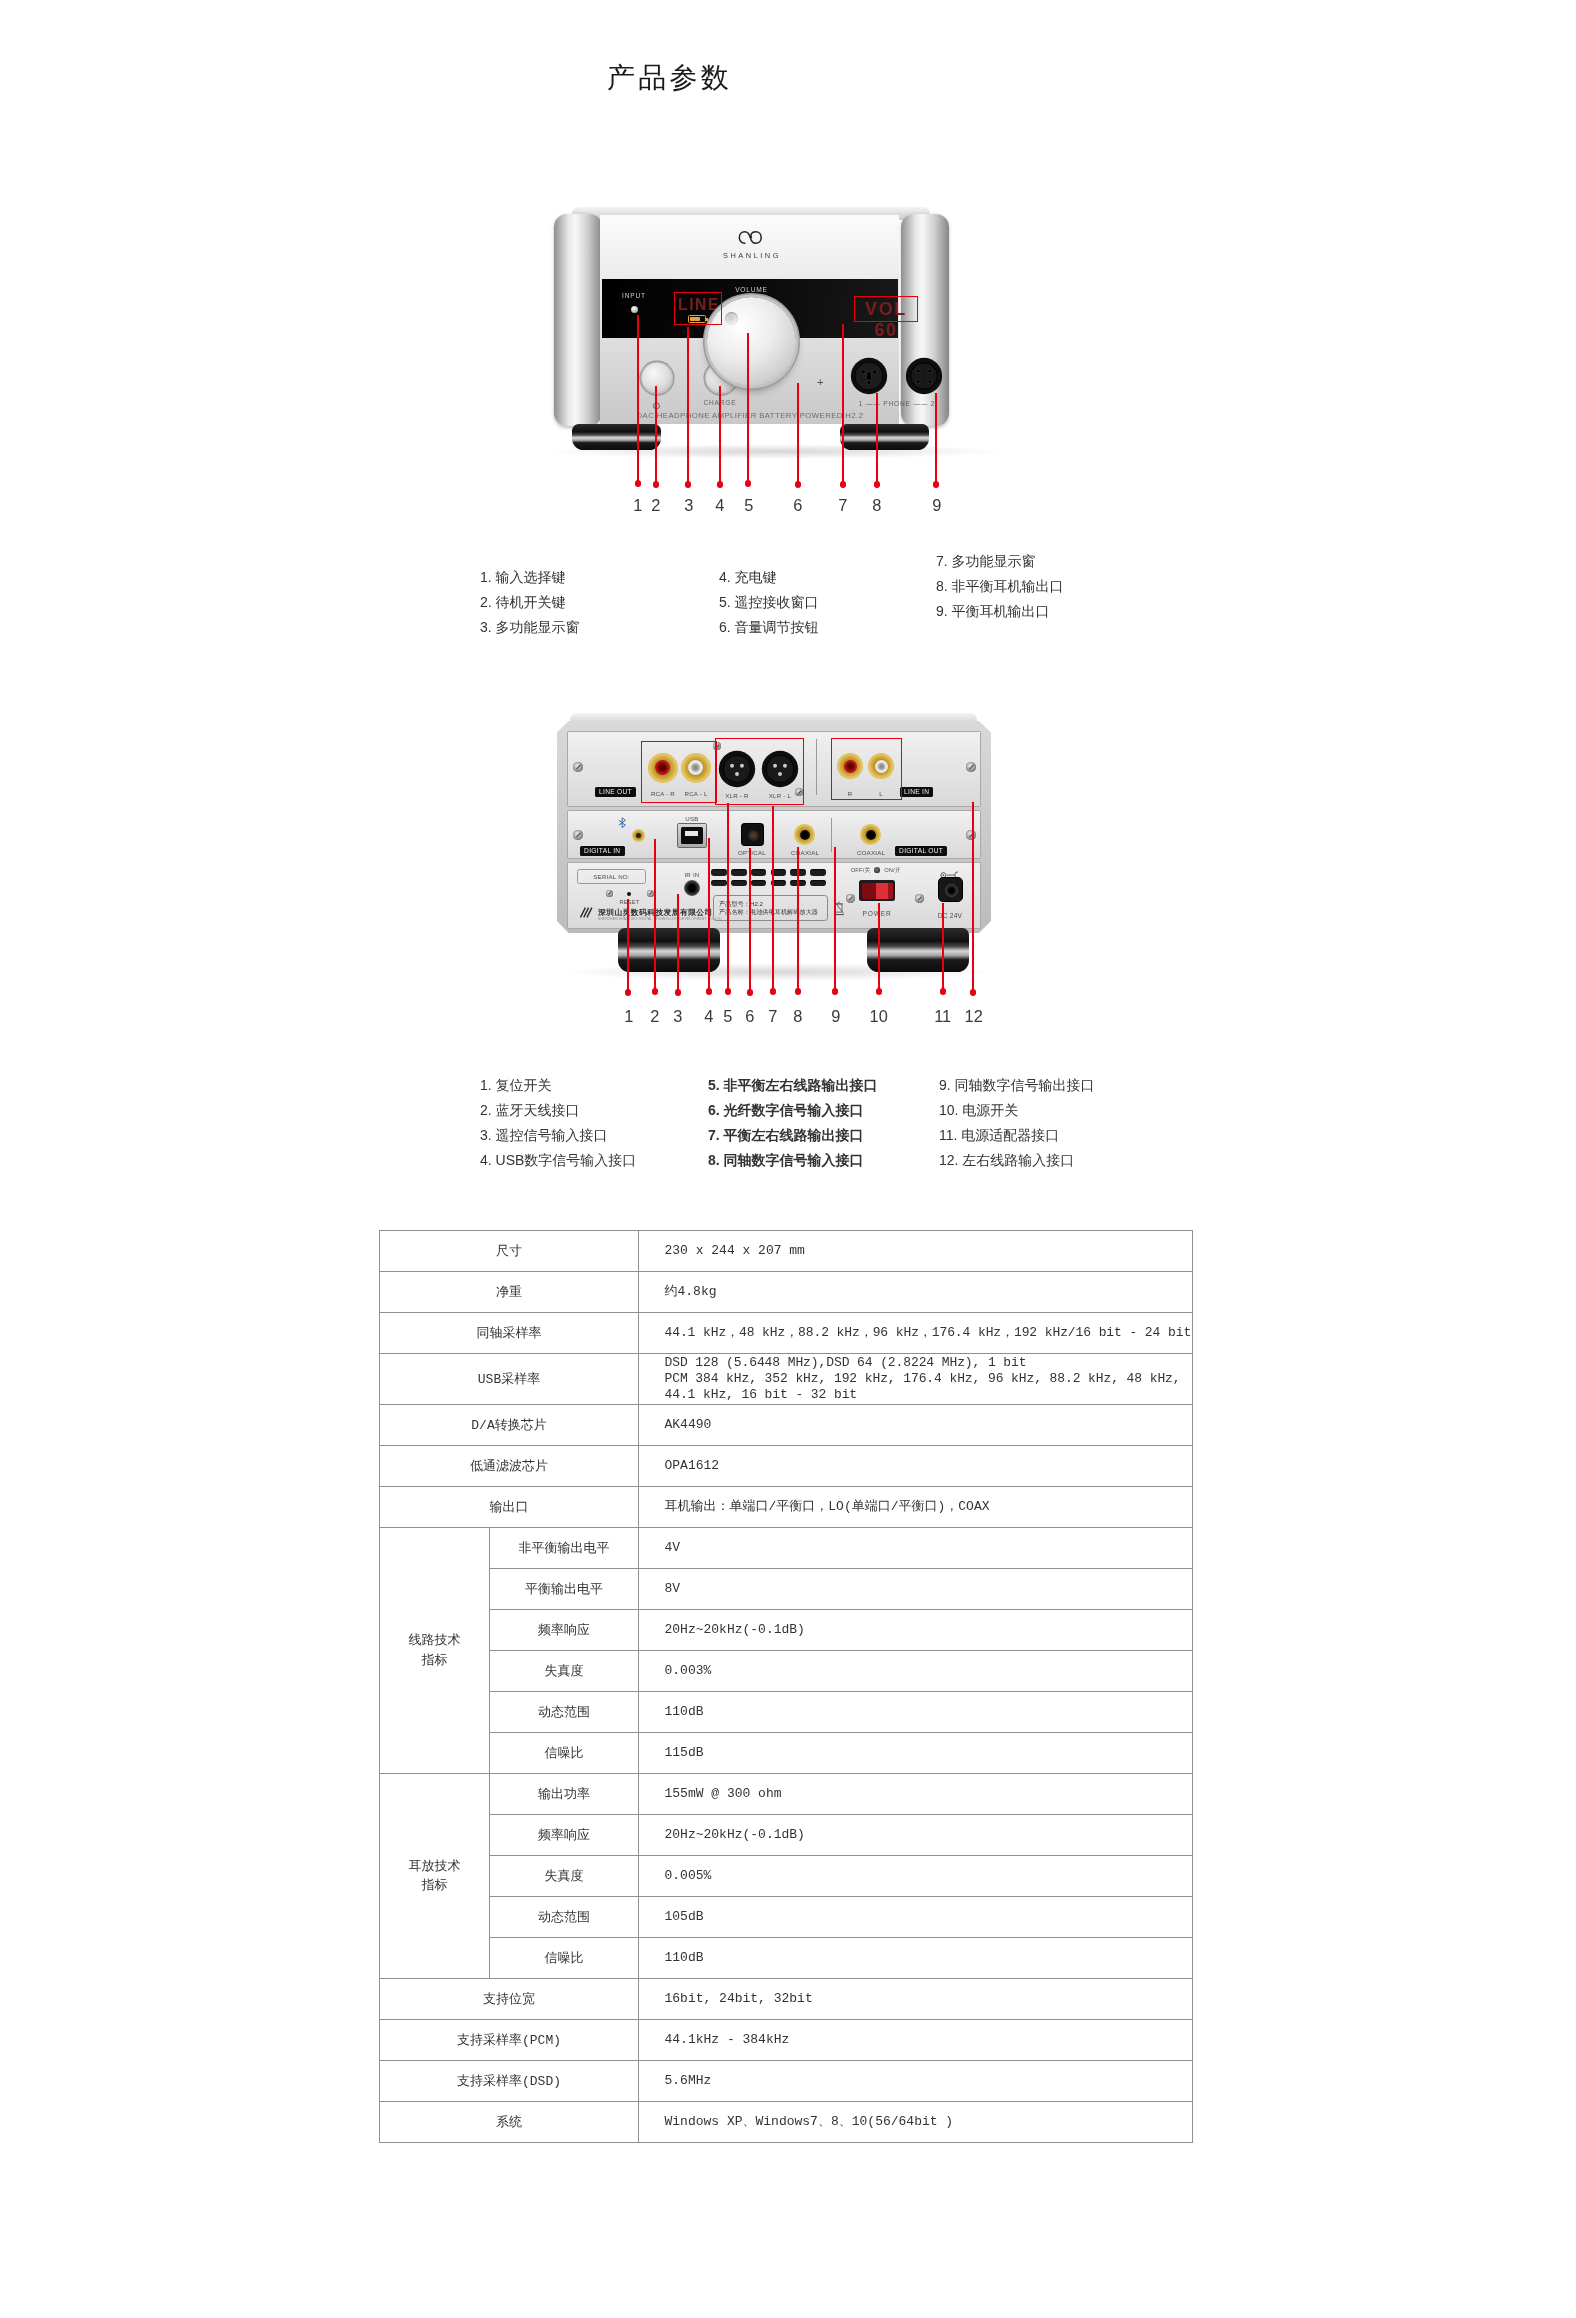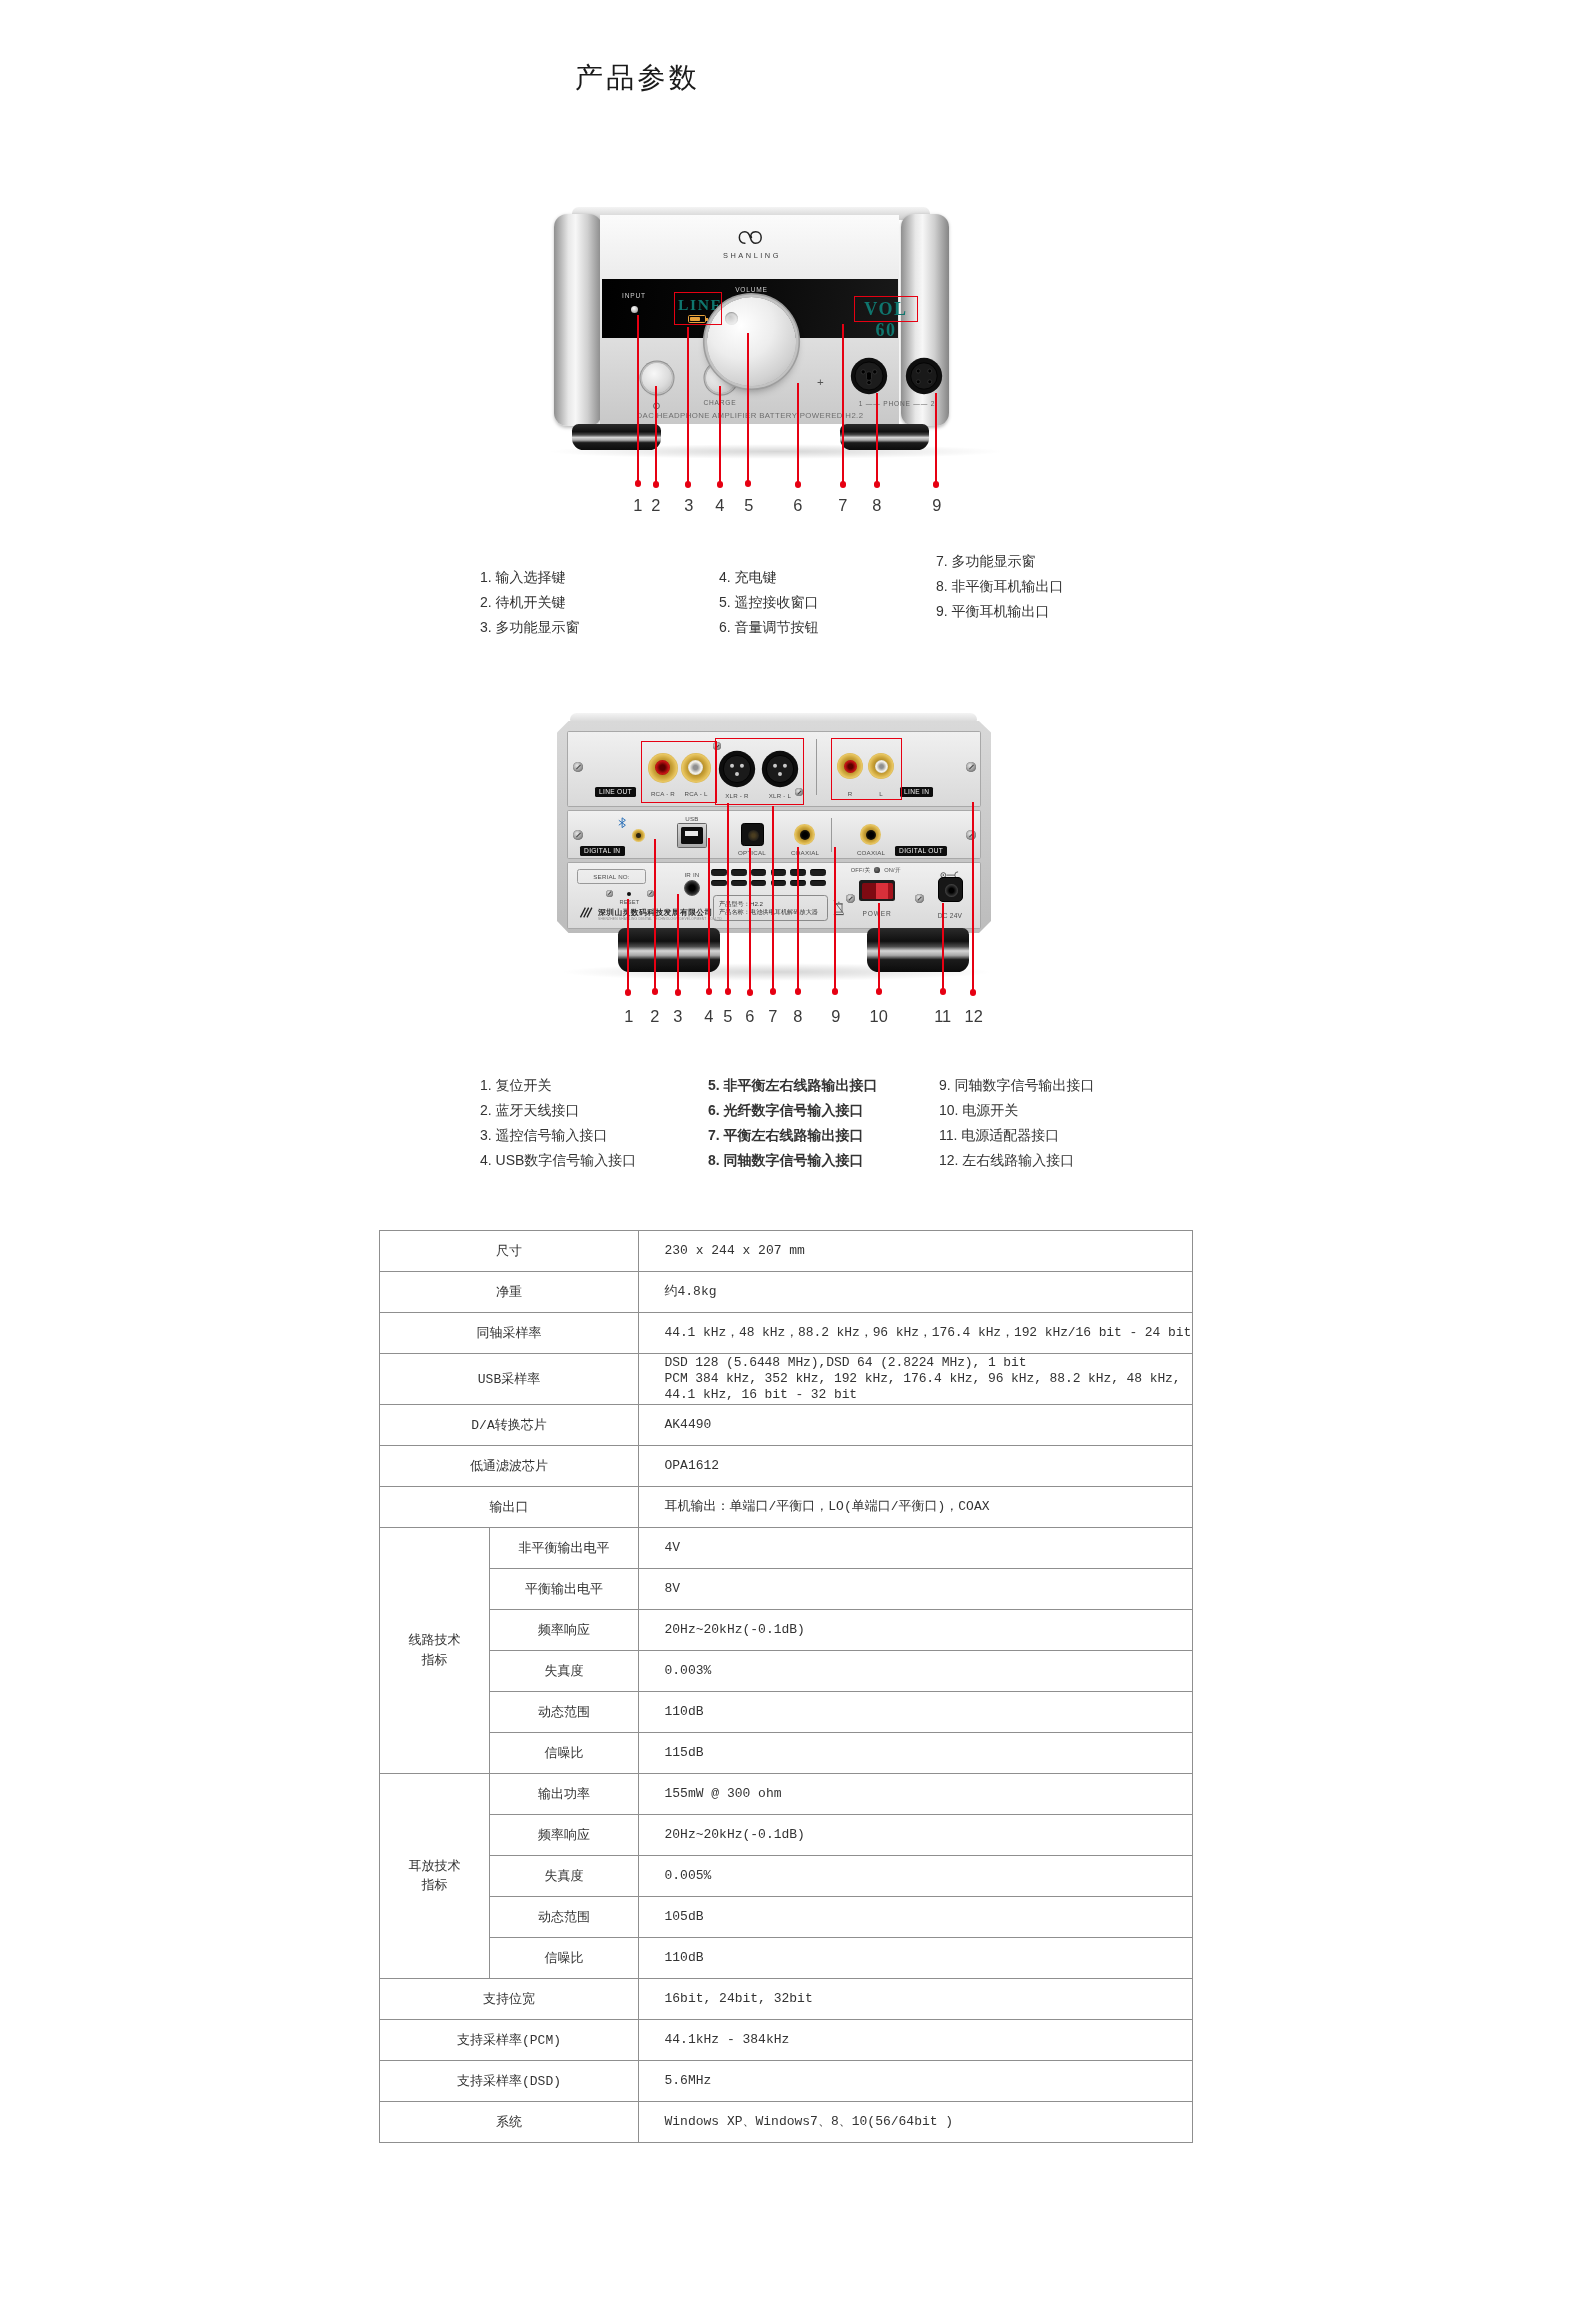--- a/index.html
+++ b/index.html
@@ -1,32 +1,32 @@
 <!DOCTYPE html>
 <html style="font-size:13px"><head>
 <meta charset="utf-8">
 <style>
   * { margin:0; padding:0; box-sizing:border-box; }
   body { background:#ffffff; font-family:"Liberation Sans","DejaVu Sans",sans-serif; color:#333; }
-  .page { position:relative; width:1275px; height:2319px; background:#fff; overflow:hidden; }
+  .page { position:relative; width:1275px; height:2319px; background:#fff; overflow:hidden;padding-left:32px; }
   .abs { position:absolute; }
   .pre { white-space:pre-line; }
 
   
   .page-title { width:100%; text-align:center; top:59px; font-size:28px; font-weight:500; letter-spacing:3.3px; color:#1a1a1a; }
 
   
   .silver-face { background:linear-gradient(180deg,#fbfbfb 0%,#ececec 30%,#dedede 60%,#c8c8c8 100%); }
   .pillar { background:linear-gradient(90deg,#8f8f8f 0%,#e7e7e7 30%,#f7f7f7 45%,#cfcfcf 70%,#858585 100%); border-radius:13px; box-shadow:0 1.6px 3.3px rgba(0,0,0,.25); }
   .cap { background:linear-gradient(180deg,#f4f4f4,#cccccc); border-radius:6.6px; }
   .display { background:linear-gradient(100deg,#000 0%,#0b0b0b 55%,#191919 100%); }
   .knob { border-radius:50%; background:radial-gradient(circle at 38% 32%, #ffffff 0%, #ededed 40%, #d2d2d2 70%, #a9a9a9 100%); box-shadow:0 0 0 2.5px #c2c2c2, 0 0 0 4.1px #9d9d9d, 0 5px 8.2px rgba(0,0,0,.35); }
   .dimple { border-radius:50%; background:radial-gradient(circle at 40% 35%, #c7c7c7, #efefef 70%); box-shadow:inset 0 0.8px 1.6px rgba(0,0,0,.4); }
   .rbtn { border-radius:50%; background:radial-gradient(circle at 40% 35%, #f8f8f8 0%, #dcdcdc 55%, #b5b5b5 100%); box-shadow:0 0 0 1.6px #bdbdbd, 0 0 0 2.5px #8f8f8f, 0 1.6px 2.5px rgba(0,0,0,.3); }
-  .lcd { color:#0f766e; font-family:Liberation Serif, serif; font-weight:bold; letter-spacing:1.6px; }
+  .lcd { color:#7f1d1d; font-family:Liberation Sans, sans-serif; font-weight:bold; letter-spacing:1.6px; }
   .rbox { border:1.6px solid #e60012; z-index:6; }
   .cl { width:1.6px; background:#e60012; z-index:6; pointer-events:none; }
   .cl::after { content:""; position:absolute; bottom:-2.5px; left:-2.5px; width:6.6px; height:6.6px; border-radius:50%; background:#e60012; }
   .cnum { width:21.4px; text-align:center; font-size:16.4px; color:#3a3a3a; z-index:6; }
   .dev-label { color:#5f5f5f; font-size:6.6px; letter-spacing:0.8px; text-align:center; }
   .disp-label { color:#cfcfcf; font-size:6.6px; letter-spacing:0.8px; text-align:center; }
   .badge { background:#0d0d0d; color:#f2f2f2; font-size:6.6px; letter-spacing:0.3px; padding:1.6px 4.1px; border-radius:1.6px; line-height:1; }
   .jlabel { font-size:6.2px; color:#4c4c4c; letter-spacing:0.2px; text-align:center; }
   .screw { border-radius:50%; background:radial-gradient(circle at 40% 35%, #e8e8e8, #9a9a9a 55%, #5c5c5c 100%); box-shadow:inset 0 0 0.8px #333; }
   .screw::after { content:""; position:absolute; left:50%; top:20%; bottom:20%; width:0.8px; margin-left:-0.4px; background:#444; transform:rotate(45deg); }

